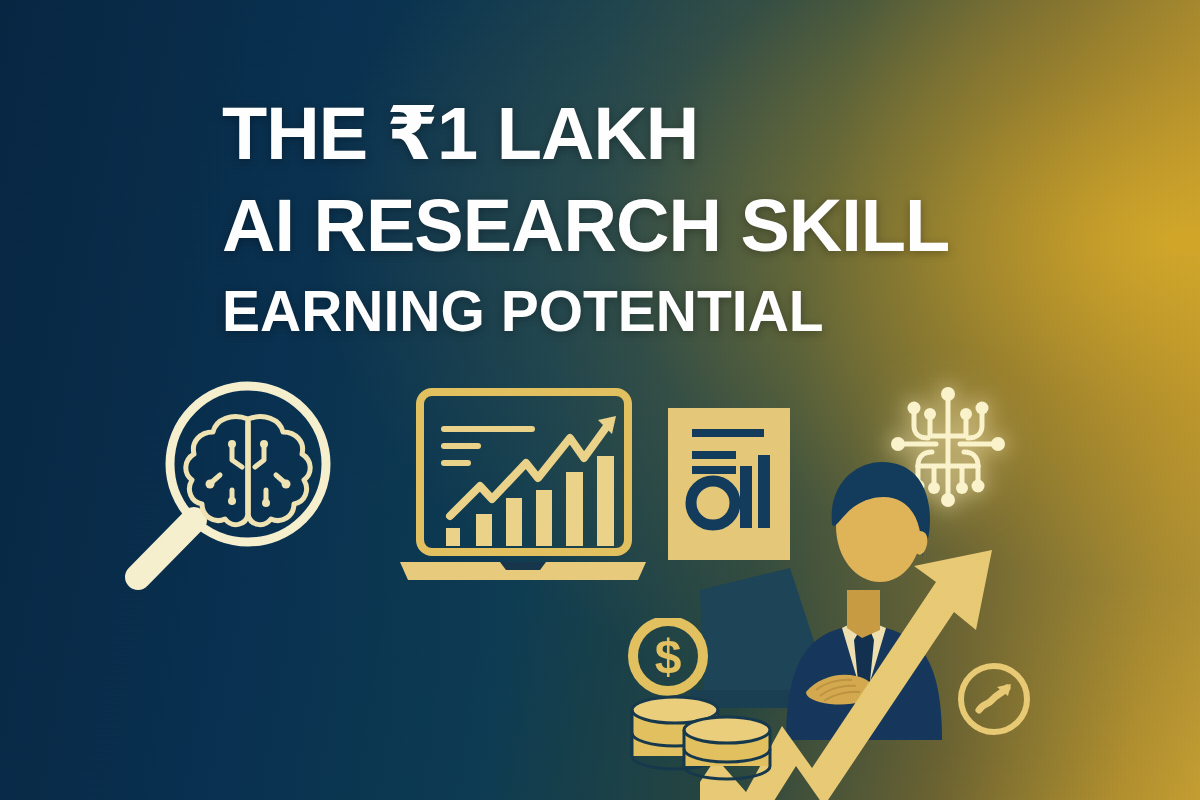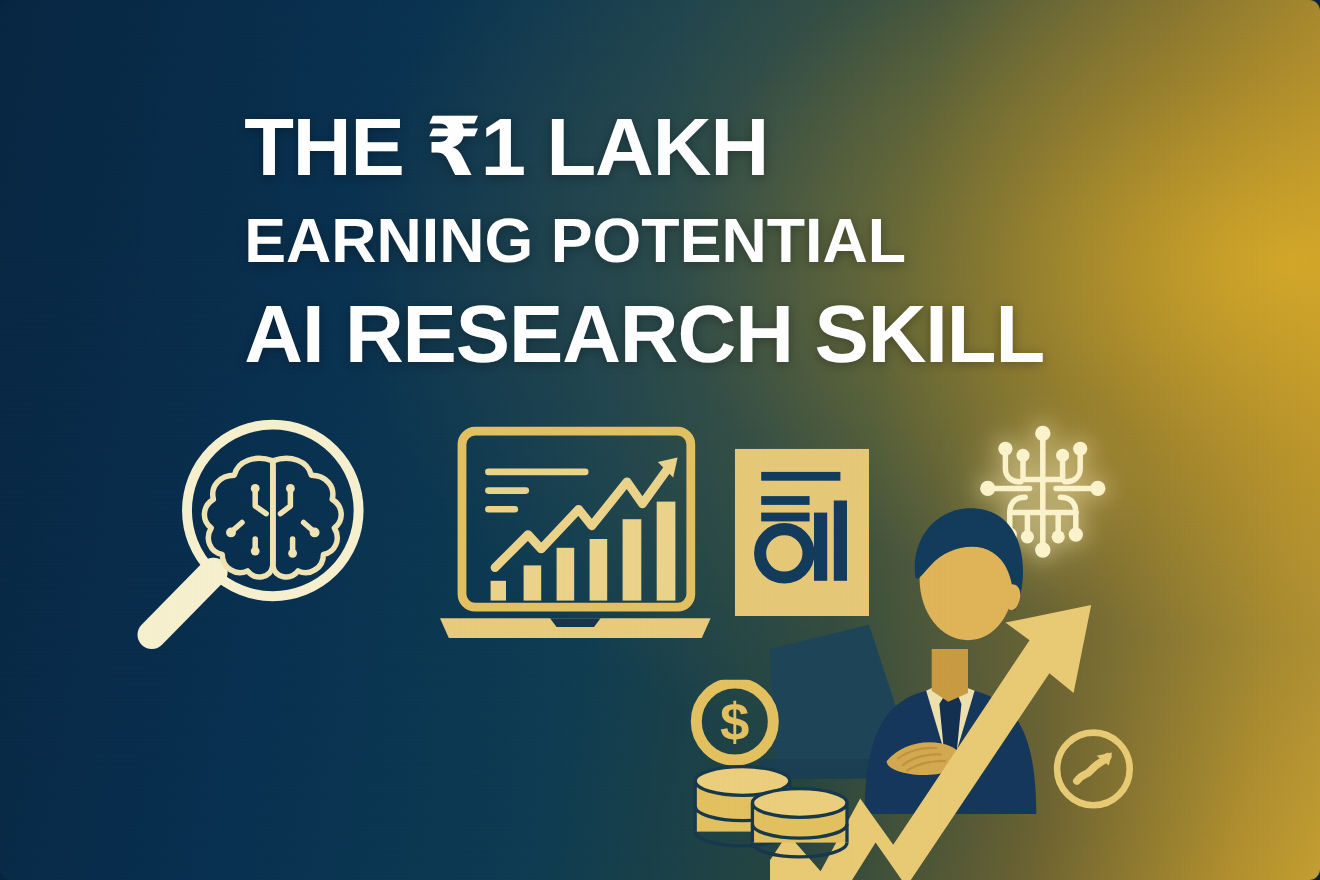--- a/index.html
+++ b/index.html
@@ -6,21 +6,20 @@
   body{
     width:1200px;height:800px;overflow:hidden;
     font-family:"Liberation Sans","DejaVu Sans",sans-serif;
     background:#07243f;
   }
   #stage{
     position:relative;width:1200px;height:800px;overflow:hidden;
     background:
       radial-gradient(130% 120% at 98% 30%, rgba(214,170,40,0.92) 0%, rgba(190,152,42,0.55) 18%, rgba(120,115,60,0.28) 36%, rgba(30,70,80,0.05) 55%, rgba(0,0,0,0) 70%),
       linear-gradient(100deg,#072642 0%, #083050 26%, #0d3b52 46%, #26453f 64%, #6d6330 80%, #b8932c 94%, #cca230 100%);
-    border-radius: 10px;
   }
   
   #grain{
     position:absolute;inset:0;pointer-events:none;opacity:.16;
     background-image:
       repeating-linear-gradient(0deg, rgba(255,255,255,.05) 0 1px, rgba(0,0,0,0) 1px 2px),
       repeating-linear-gradient(90deg, rgba(0,0,0,.05) 0 1px, rgba(0,0,0,0) 1px 2px);
   }
   #headline{
     position:absolute;left:222px;top:88px;width:830px;
@@ -53,22 +52,22 @@
   
   #trend-badge{left:955px;top:660px;width:78px;height:78px;}
 </style>
 </head>
 <body>
 
 <div id="stage">
 
   <div id="headline">
     <div class="hl hl1">THE ₹1 LAKH</div>
+    <div class="hl hl2">AI RESEARCH SKILL</div>
     <div class="hl hl3">EARNING POTENTIAL</div>
-    <div class="hl hl2">AI RESEARCH SKILL</div>
   </div>
 
   <div class="ico" id="magnifier">
     <svg viewBox="0 0 240 230" width="240" height="230" fill="none">
       <g stroke="#f7f0cf" stroke-width="9" stroke-linecap="round" stroke-linejoin="round">
         <circle cx="140" cy="92" r="78"></circle>
         <path d="M86 148 L30 205" stroke-width="26"></path>
       </g>
 
       <g stroke="#f0e4b4" stroke-width="5" stroke-linecap="round" stroke-linejoin="round" fill="none">

